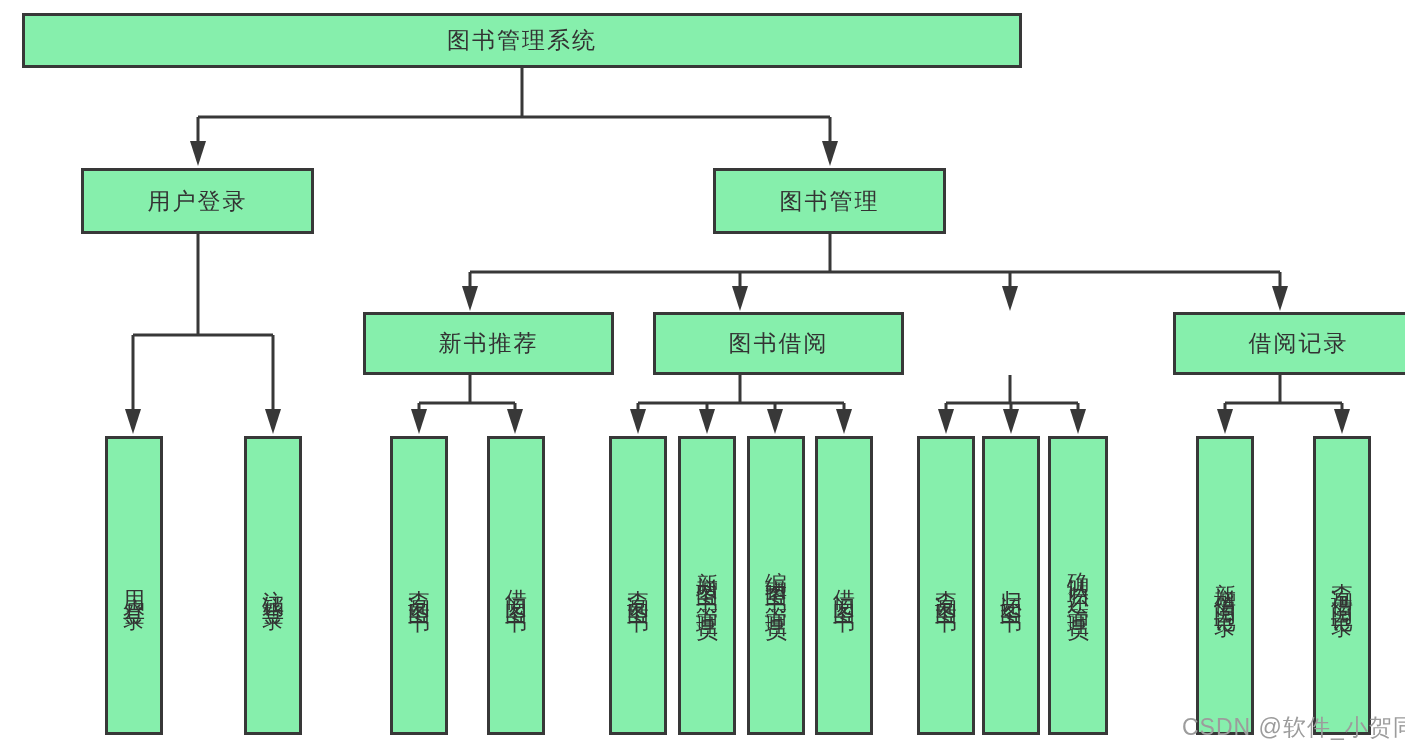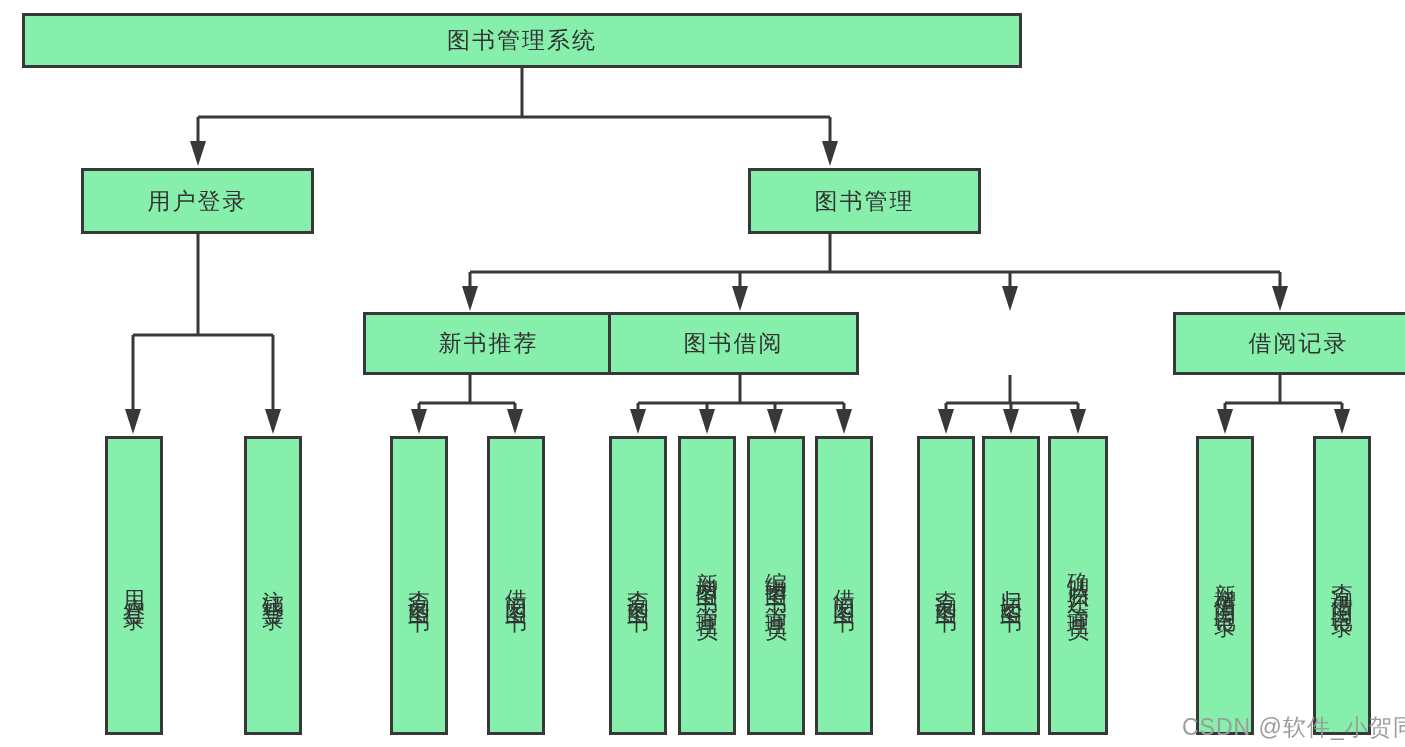--- a/index.html
+++ b/index.html
@@ -18,25 +18,25 @@
   .h-label{font-size:23px;letter-spacing:2px;white-space:nowrap;}
   .leaf .v-label{
     writing-mode:vertical-rl;text-orientation:mixed;
     font-size:22px;letter-spacing:7px;line-height:1;
     color:#333333;
   }
   
   .n-root{left:22px;top:13px;width:1000px;height:55px;}
   
   .n-userlogin{left:81px;top:168px;width:233px;height:66px;}
-  .n-bookmgmt{left:713px;top:168px;width:233px;height:66px;margin-left:35px;}
+  .n-bookmgmt{left:713px;top:168px;width:233px;height:66px;}
   
   .n-l3{top:312px;width:251px;height:63px;}
   .n-newrec{left:363px;}
-  .n-borrow{left:608px;}
+  .n-borrow{left:653px;}
   .n-current{left:903px;}
   .n-records{left:1173px;}
   
   .leaf{top:436px;width:58px;height:299px;}
   .lf-1{left:105px;}  .lf-2{left:244px;}
   .lf-3{left:390px;}  .lf-4{left:487px;}
   .lf-5{left:609px;}  .lf-6{left:678px;}  .lf-7{left:747px;}  .lf-8{left:815px;}
   .lf-9{left:917px;}  .lf-10{left:982px;} .lf-11{left:1048px;width:60px;}
   .lf-12{left:1196px;} .lf-13{left:1313px;}
   .watermark{

